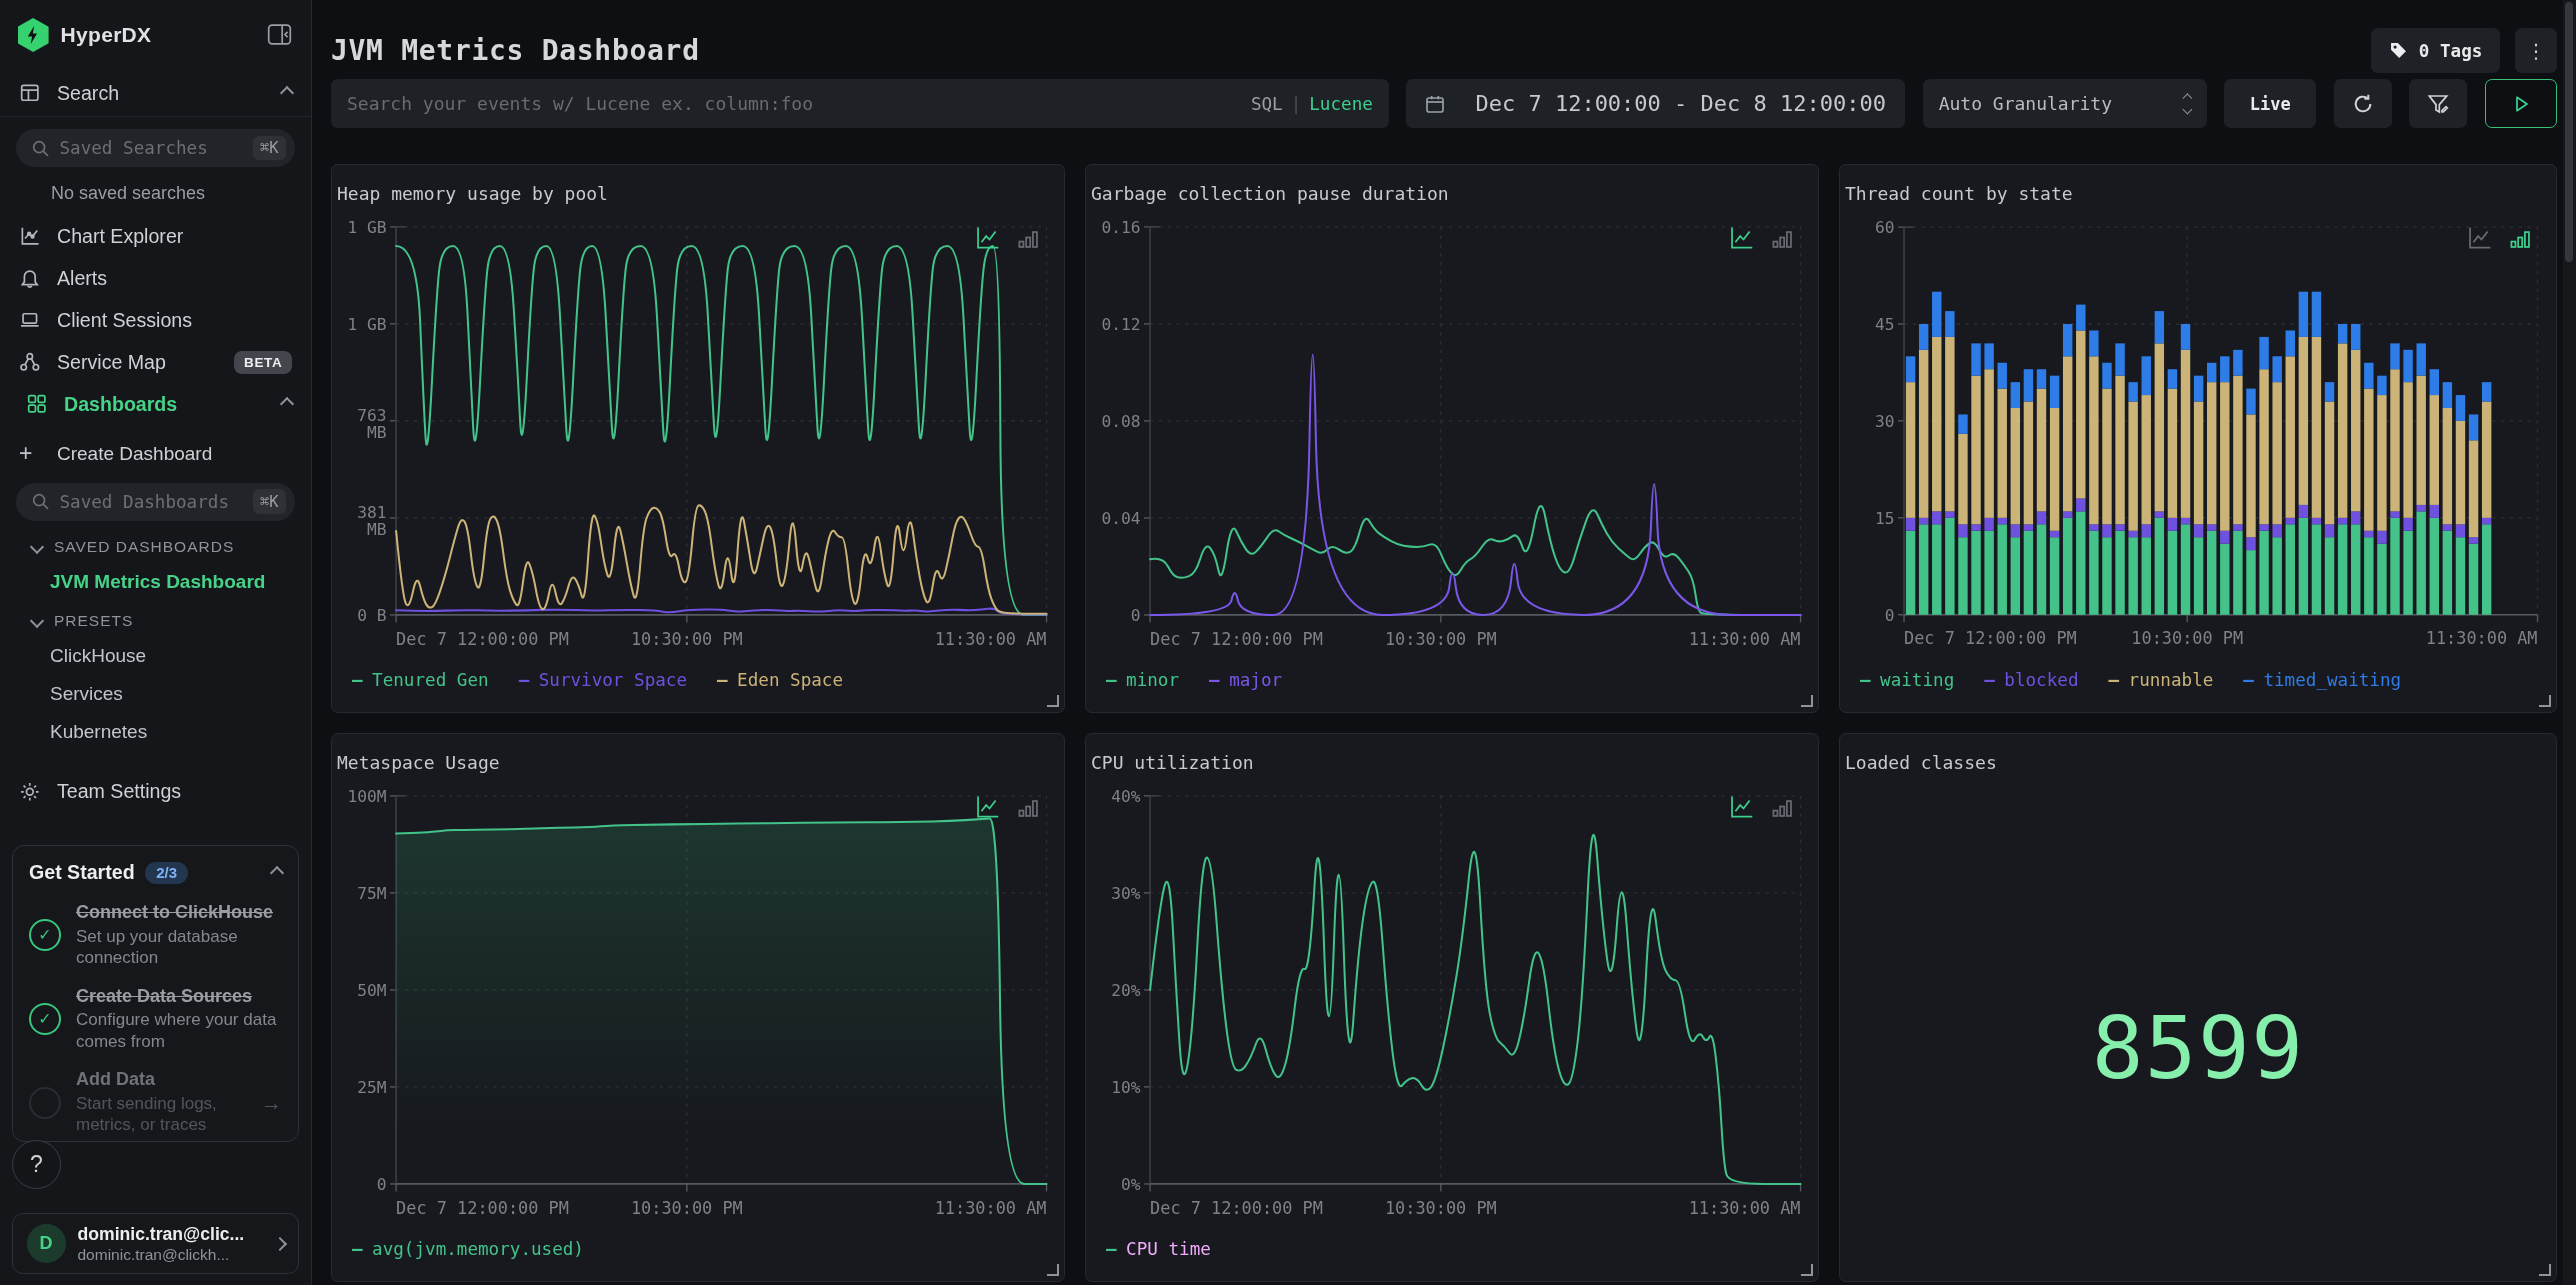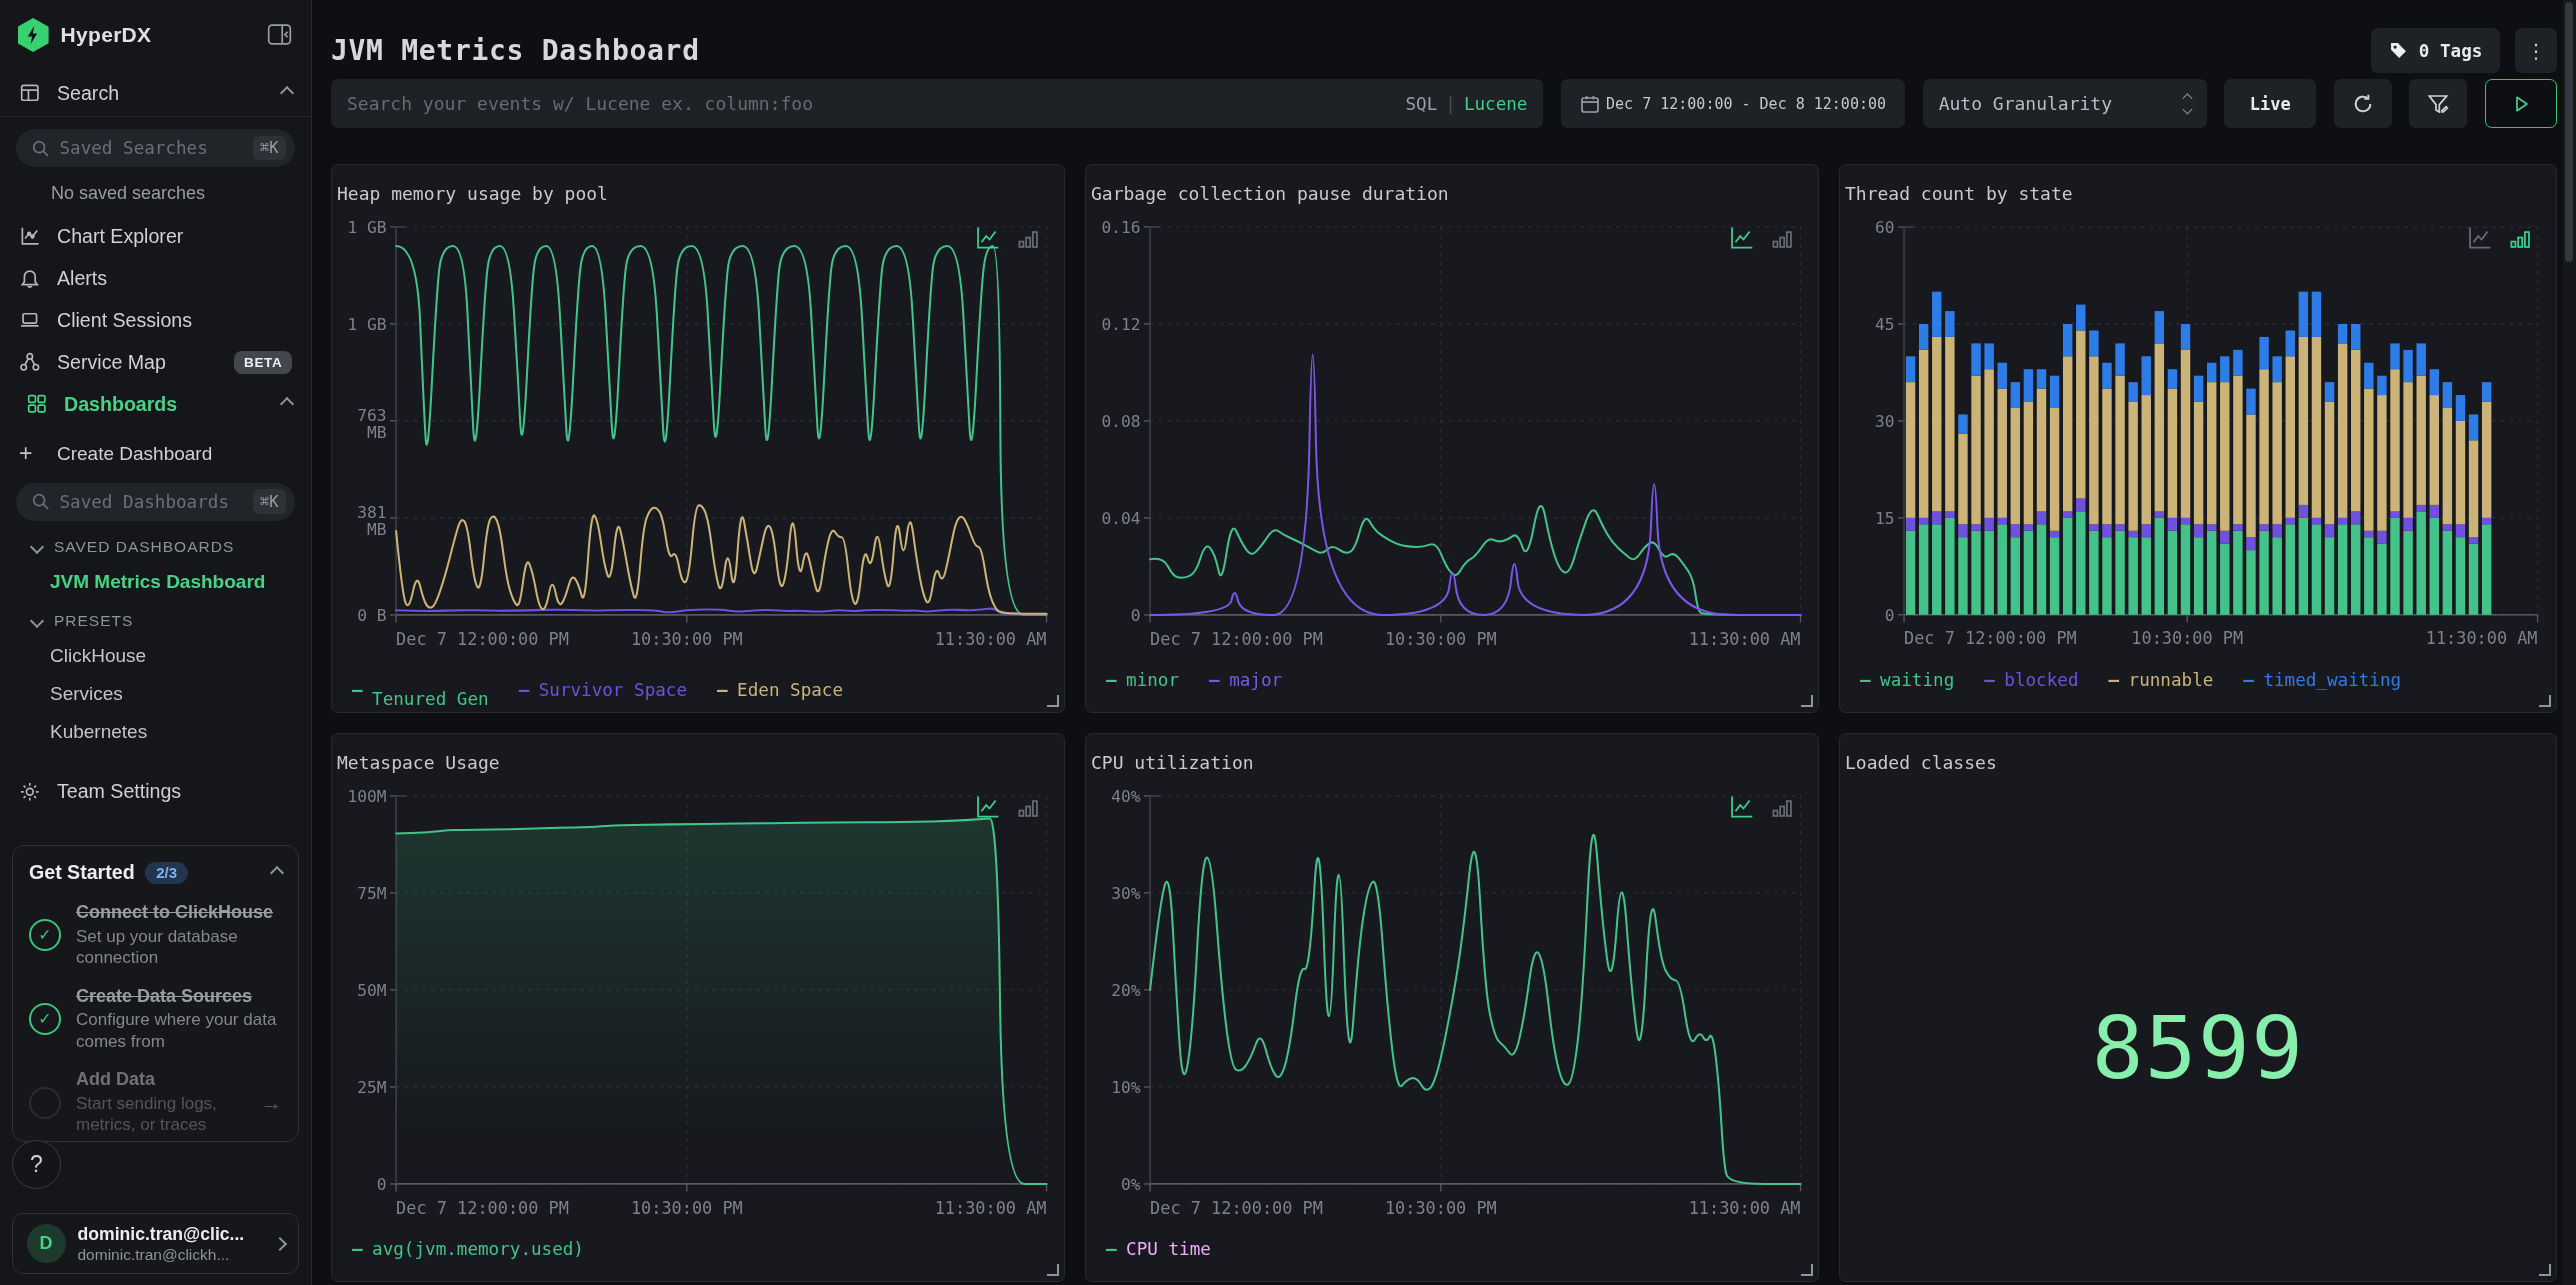--- a/index.html
+++ b/index.html
@@ -101,22 +101,22 @@
   .toolbar { display:flex; align-items:center; gap:17.6px; margin-top:5.4px; }
   .search-box { flex:1; height:49px; background:#1e2125; border-radius:6.8px; display:flex;
     align-items:center; padding:0 16px; }
   .search-box input { flex:1; background:transparent; border:0; outline:0; color:#cfd1d5;
     font-size:18px; font-family:"DejaVu Sans Mono", monospace; }
   .search-box input::placeholder { color:#686b71; }
   .lang-toggle { font-family:"DejaVu Sans Mono", monospace; font-size:17.6px; white-space:nowrap; }
   .lang-sql { color:#9b9ea5; cursor:pointer; }
   .lang-sep { color:#4a4d52; margin:0 8px; }
   .lang-lucene { color:#3ecf8e; cursor:pointer; }
-  .date-btn { height:49px; padding:0 19px; gap:6px; font-family:"DejaVu Sans Mono", monospace;
-    font-size:15px; color:#c6c8cc; white-space:nowrap; }
+  .date-btn { height:49px; padding:0 19px; gap:30px; font-family:"DejaVu Sans Mono", monospace;
+    font-size:22px; color:#c6c8cc; white-space:nowrap; }
   .gran-btn { height:49px; width:284px; padding:0 16px; font-family:"DejaVu Sans Mono", monospace;
     font-size:18px; color:#b9bcc1; justify-content:space-between; }
   .updown { display:flex; flex-direction:column; gap:4px; color:#8f9298; }
   .updown .chev { width:6.8px; height:6.8px; border-width:1.7px; }
   .live-btn { height:49px; width:92px; font-family:"DejaVu Sans Mono", monospace;
     font-size:17px; font-weight:bold; }
   .icon-btn { height:49px; width:58px; color:#d0d2d6; }
   .play-btn { height:49px; width:72px; background:transparent; border:1.7px solid #36c07a; }
 
   
@@ -447,21 +447,21 @@
               <text x="510.014" y="634" text-anchor="middle" font-size="25" fill="#7e8187">10:30:00 PM</text>
               <line x1="1042" y1="590" x2="1042" y2="601" stroke="#565a60" stroke-width="2"></line>
               <text x="1042" y="634" text-anchor="end" font-size="25" fill="#7e8187">11:30:00 AM</text>
               <path d="M80.0 44.2 Q110.8 44.2 115.6 157.1 Q120.4 270.1 123.3 322.8 Q126.2 375.5 132.9 247.5 Q139.6 119.5 143.5 81.9 Q147.3 44.2 164.2 44.2 Q181.0 44.2 185.8 147.7 Q190.6 251.2 194.0 312.4 Q197.4 373.6 204.1 246.5 Q210.8 119.5 214.7 81.9 Q218.5 44.2 233.4 44.2 Q248.3 44.2 254.1 138.3 Q259.9 232.4 263.3 300.2 Q266.6 367.9 273.4 238.1 Q280.1 108.2 283.9 76.2 Q287.8 44.2 302.2 44.2 Q316.7 44.2 322.4 147.7 Q328.2 251.2 331.6 312.4 Q334.9 373.6 341.7 244.7 Q348.4 115.7 352.2 80.0 Q356.1 44.2 370.0 44.2 Q384.0 44.2 389.8 144.0 Q395.5 243.7 398.9 307.7 Q402.3 371.7 409.0 241.8 Q415.7 112.0 419.6 78.1 Q423.4 44.2 441.7 44.2 Q460.0 44.2 465.8 147.7 Q471.5 251.2 474.9 313.4 Q478.3 375.5 485.0 245.6 Q491.7 115.7 495.6 80.0 Q499.4 44.2 517.2 44.2 Q535.0 44.2 540.8 142.1 Q546.6 240.0 549.9 304.9 Q553.3 369.8 560.0 240.9 Q566.8 112.0 570.6 78.1 Q574.5 44.2 592.7 44.2 Q611.0 44.2 616.8 145.9 Q622.6 247.5 625.9 310.5 Q629.3 373.6 636.0 243.7 Q642.8 113.9 646.6 79.0 Q650.5 44.2 669.2 44.2 Q688.0 44.2 693.8 144.0 Q699.5 243.7 702.9 307.7 Q706.3 371.7 713.0 241.8 Q719.7 112.0 723.6 78.1 Q727.4 44.2 745.2 44.2 Q763.0 44.2 768.8 145.9 Q774.6 247.5 777.9 310.5 Q781.3 373.6 788.0 244.7 Q794.8 115.7 798.6 80.0 Q802.5 44.2 820.3 44.2 Q838.1 44.2 843.8 144.0 Q849.6 243.7 853.0 307.7 Q856.3 371.7 863.1 242.8 Q869.8 113.9 873.7 79.0 Q877.5 44.2 895.3 44.2 Q913.1 44.2 918.9 145.9 Q924.6 247.5 928.0 310.5 Q931.4 373.6 938.1 244.7 Q944.8 115.7 948.7 80.0 Q952.5 44.2 962.6 44.2 Q972.7 44.2 973.7 317.1 Q974.7 590.0 1008.3 590.0 L1042.0 590.0" fill="none" stroke="#43c38a" stroke-width="3" stroke-linejoin="round" stroke-linecap="round"></path>
               <path d="M80.0 583.2 Q128.1 584.7 152.1 583.6 Q176.2 582.5 200.3 583.2 Q224.3 584.0 248.3 583.6 Q272.4 583.2 296.4 582.5 Q320.5 581.7 344.6 582.8 Q368.6 584.0 392.6 583.2 Q416.7 582.5 440.8 582.8 Q464.8 583.2 474.4 585.1 Q484.0 587.0 498.5 584.7 Q512.9 582.5 537.0 582.1 Q561.0 581.7 570.6 583.6 Q580.2 585.5 594.7 584.4 Q609.1 583.2 623.5 582.8 Q638.0 582.5 647.6 583.6 Q657.2 584.7 666.8 584.0 Q676.4 583.2 690.9 584.4 Q705.3 585.5 719.7 584.0 Q734.2 582.5 743.8 583.6 Q753.4 584.7 763.0 584.0 Q772.6 583.2 787.1 582.8 Q801.5 582.5 815.9 583.2 Q830.4 584.0 840.0 583.6 Q849.6 583.2 859.2 584.4 Q868.8 585.5 883.3 583.6 Q897.7 581.7 912.1 582.5 Q926.6 583.2 936.2 582.8 Q945.8 582.5 955.4 581.0 Q965.0 579.5 969.8 584.4 Q974.7 589.2 1008.3 589.2 L1042.0 589.2" fill="none" stroke="#6f51e0" stroke-width="3" stroke-linejoin="round" stroke-linecap="round"></path>
               <path d="M80.0 465.8 Q89.6 563.7 94.4 573.1 Q99.2 582.5 105.0 555.2 Q110.8 527.9 115.6 547.7 Q120.4 567.4 124.3 574.0 Q128.1 580.6 132.9 578.7 Q137.7 576.8 144.9 555.2 Q152.2 533.5 159.4 505.3 Q166.6 477.1 171.4 461.1 Q176.2 445.1 181.0 451.7 Q185.8 458.3 190.6 499.7 Q195.4 541.1 200.3 548.6 Q205.1 556.1 209.9 506.3 Q214.7 456.4 219.5 447.9 Q224.3 439.4 229.1 450.7 Q233.9 462.0 238.7 499.7 Q243.5 537.3 248.3 553.3 Q253.2 569.3 258.0 574.9 Q262.8 580.6 267.6 542.0 Q272.4 503.4 277.2 514.7 Q282.0 526.0 286.8 552.7 Q291.6 579.5 296.4 581.3 Q301.3 583.2 306.1 558.4 Q310.9 533.5 315.7 556.5 Q320.5 579.5 325.3 572.5 Q330.1 565.5 334.9 547.7 Q339.7 529.8 344.6 536.4 Q349.4 543.0 354.2 560.8 Q359.0 578.7 363.8 508.1 Q368.6 437.6 373.4 443.2 Q378.2 448.9 383.0 482.7 Q387.8 516.6 392.6 530.7 Q397.5 544.8 402.3 495.0 Q407.1 445.1 411.9 465.8 Q416.7 486.5 421.5 514.7 Q426.3 543.0 431.1 560.5 Q435.9 578.0 440.8 519.0 Q445.6 460.1 450.4 447.0 Q455.2 433.8 460.0 431.9 Q464.8 430.0 469.6 437.6 Q474.4 445.1 479.2 477.1 Q484.0 509.1 488.9 501.5 Q493.7 494.0 498.5 519.4 Q503.3 544.8 508.1 541.1 Q512.9 537.3 517.7 483.7 Q522.5 430.0 527.3 428.2 Q532.1 426.3 537.0 437.6 Q541.8 448.9 546.6 486.5 Q551.4 524.1 556.2 543.9 Q561.0 563.7 565.8 525.1 Q570.6 486.5 575.4 527.0 Q580.2 567.4 585.0 496.8 Q589.9 426.3 594.7 452.6 Q599.5 479.0 604.3 510.0 Q609.1 541.1 613.9 519.4 Q618.7 497.8 623.5 475.2 Q628.3 452.6 633.2 460.1 Q638.0 467.7 642.8 511.9 Q647.6 556.1 652.4 544.8 Q657.2 533.5 662.0 479.9 Q666.8 426.3 671.6 485.6 Q676.4 544.8 681.3 515.7 Q686.1 486.5 690.9 508.1 Q695.7 529.8 700.5 548.6 Q705.3 567.4 710.1 532.6 Q714.9 497.8 719.7 479.0 Q724.5 460.1 729.3 467.7 Q734.2 475.2 739.0 475.2 Q743.8 475.2 748.6 521.3 Q753.4 567.4 758.2 573.1 Q763.0 578.7 767.8 532.6 Q772.6 486.5 777.5 506.3 Q782.3 526.0 787.1 491.2 Q791.9 456.4 796.7 493.1 Q801.5 529.8 806.3 544.8 Q811.1 559.9 815.9 496.8 Q820.7 433.8 825.5 474.3 Q830.4 514.7 835.2 474.3 Q840.0 433.8 844.8 470.5 Q849.6 507.2 854.4 533.5 Q859.2 559.9 864.0 569.3 Q868.8 578.7 873.7 546.7 Q878.5 514.7 883.3 529.8 Q888.1 544.8 892.9 524.1 Q897.7 503.4 902.5 478.0 Q907.3 452.6 912.1 447.0 Q916.9 441.3 921.8 450.7 Q926.6 460.1 931.4 474.3 Q936.2 488.4 941.0 489.3 Q945.8 490.3 950.6 521.3 Q955.4 552.4 960.2 565.5 Q965.0 578.7 969.8 583.4 Q974.7 588.1 1008.3 588.1 L1042.0 588.1" fill="none" stroke="#ccb478" stroke-width="3" stroke-linejoin="round" stroke-linecap="round"></path>
             </svg></div>
         <div class="legend">
             <span class="li">
               <span class="dash" style="color: rgb(67, 195, 138);">—</span>
-              <span style="color: rgb(67, 195, 138); margin-top: 19px;">Tenured Gen</span>
+              <span style="color: rgb(67, 195, 138);">Tenured Gen</span>
             </span>
             <span class="li">
               <span class="dash" style="color: rgb(111, 81, 224);">—</span>
               <span style="color: rgb(111, 81, 224);">Survivor Space</span>
             </span>
             <span class="li">
               <span class="dash" style="color: rgb(204, 180, 120);">—</span>
               <span style="color: rgb(204, 180, 120);">Eden Space</span>
             </span>
           </div>

